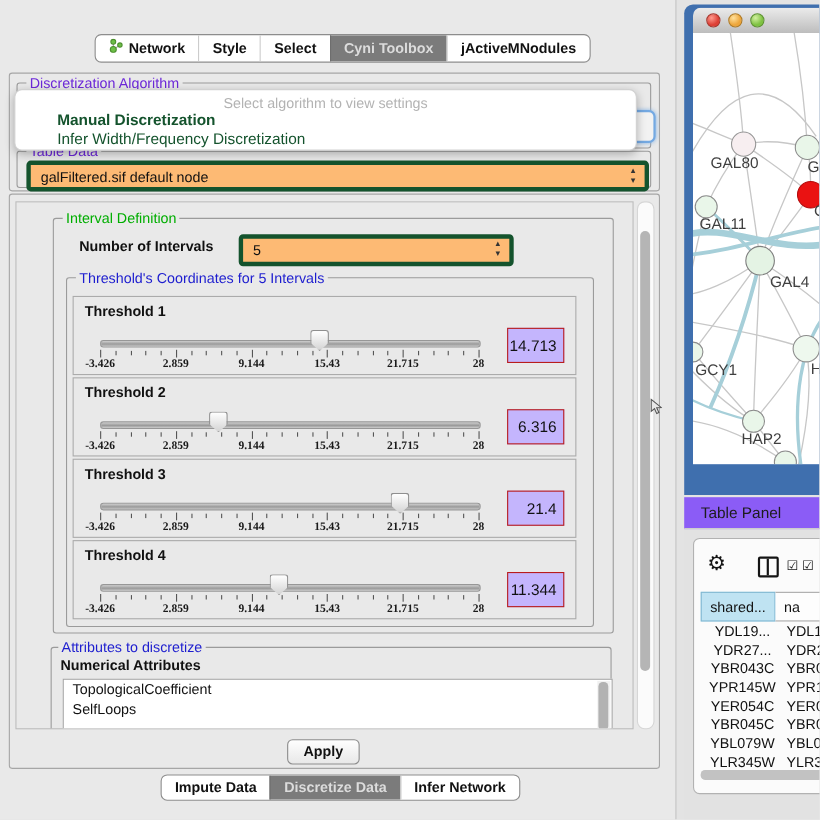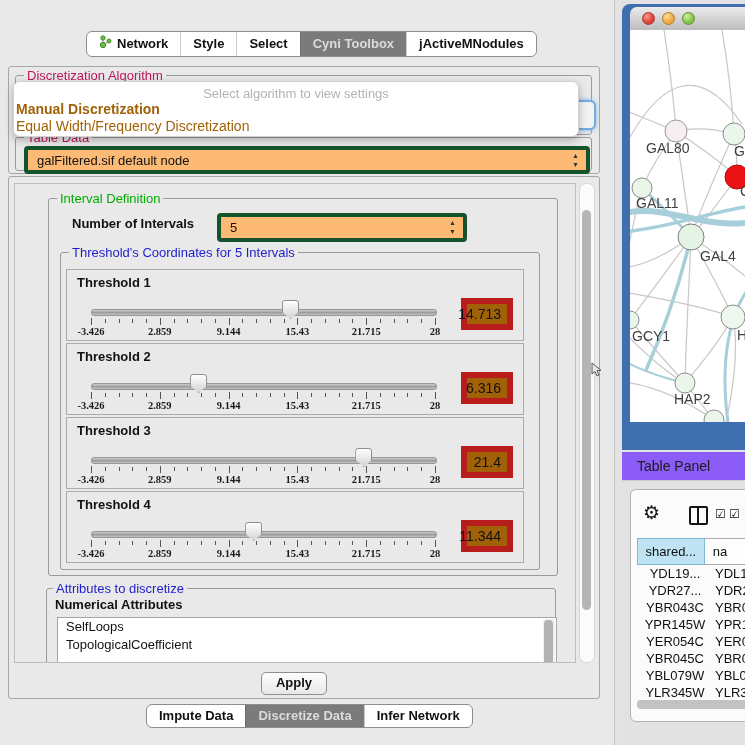--- a/index.html
+++ b/index.html
@@ -19,46 +19,46 @@
   .seg .sgm.sel{background:#7b7b7b;color:#dcdcdc;border-left:1px solid #6e6e6e;}
   .topTabs{position:absolute;left:86px;top:31px;height:24px;line-height:24px;}
   .botTabs{position:absolute;left:146px;top:704px;height:22px;line-height:22px;}
   
   .panelA{position:absolute;left:8px;top:66px;width:590px;height:106px;border:1px solid #a6a6a6;border-radius:3px;background:#e9e9e9;}
   .panelB{position:absolute;left:8px;top:176px;width:590px;height:521px;border:1px solid #a6a6a6;border-radius:3px;background:#e9e9e9;}
   .grp{position:absolute;border:1px solid #9b9b9b;border-radius:3px;}
   .grp>.gt{position:absolute;top:-8px;left:8px;background:#e9e9e9;padding:0 3px;font-size:13px;}
   .gt.green{color:#00ae00;}
   .gt.blue{color:#1d1dcf;}
-  .gt.gray{color:#be185d;}
+  .gt.gray{color:#6d28d9;}
   
   .combo{position:absolute;background:#fdba74;border:4px solid #14532d;border-radius:4px;font-size:13px;}
   .combo .cv{position:absolute;left:9px;top:3px;}
   .combo .stp{position:absolute;right:7px;top:1px;font-size:7px;line-height:9px;color:#333;text-align:center;}
   .combo-behind{position:absolute;left:558px;top:100px;width:34px;height:26px;border:2px solid #74a9e2;border-radius:6px;background:#f2f2f2;box-shadow:0 0 4px #86b4e6;z-index:5;}
   
   .popup{position:absolute;left:13px;top:81px;width:564px;height:54px;background:#fff;border:1px solid #d2d2d2;border-radius:7px;box-shadow:0 3px 9px rgba(0,0,0,.28);z-index:50;}
   .popup .hint{text-align:center;color:#b3b3b3;font-size:13px;margin-top:4px;}
-  .popup .opt{font-size:14px;padding-left:2px;line-height:17px;color:#a16207;}
+  .popup .opt{font-size:14px;padding-left:2px;line-height:17px;color:#14532d;margin-left:36px;}
   .popup .opt.b{font-weight:bold;}
   
   .inner{position:absolute;left:5px;top:6px;width:560px;height:478px;border:1px solid #bdbdbd;background:#e9e9e9;overflow:hidden;}
   .vsb{position:absolute;right:4px;top:6px;width:14px;height:478px;background:#fbfbfb;border:1px solid #d6d6d6;border-radius:7px;}
   .vsb .th{position:absolute;left:2px;top:26px;width:9px;height:400px;background:#b5b5b5;border-radius:5px;}
   
   .thr{position:absolute;left:51px;width:456px;height:70px;border:1px solid #ababab;background:#e9e9e9;}
   .thr .tl{position:absolute;left:10px;top:5px;font-size:13px;font-weight:bold;}
   .slider{position:absolute;left:24px;top:28px;width:346px;height:40px;}
   .track{position:absolute;left:0;top:11px;width:344px;height:5px;border-radius:3px;background:linear-gradient(#cFcFcF,#9a9a9a 55%,#c6c6c6);border:1px solid #979797;}
   .tick{position:absolute;width:1px;background:#555;}
   .tick.mj{top:20px;height:7px;}
   .tick.mn{top:21px;height:4px;}
   .tkl{position:absolute;top:28px;font-size:10.5px;font-weight:bold;color:#1a1a1a;transform:translateX(-50%);white-space:nowrap;font-family:Liberation Serif, serif;}
   .handle{position:absolute;top:2px;width:15px;height:17px;background:linear-gradient(#ffffff,#d4d4d4);border:1px solid #8f8f8f;border-radius:3px 3px 0 0;clip-path:polygon(0 0,100% 0,100% 60%,50% 100%,0 60%);}
-  .valbox{position:absolute;left:394px;top:28px;width:52px;height:32px;background:#a16207;border:6px solid #b91c1c;font-size:14px;display:flex;align-items:center;justify-content:flex-end;padding-right:6px;box-sizing:border-box;}
+  .valbox{position:absolute;left:394px;top:28px;width:52px;height:32px;background:#c4b5fd;border:1px solid #b91c1c;font-size:14px;display:flex;align-items:center;justify-content:flex-end;padding-right:6px;box-sizing:border-box;}
   
   .listbox{position:absolute;left:10px;top:28px;width:498px;height:60px;background:#fff;border:1px solid #a5a5a5;overflow:hidden;}
   .listbox .li{font-size:13px;line-height:17.5px;padding-left:8px;}
   .lsb{position:absolute;right:1px;top:1px;width:12px;height:56px;background:#f1f1f1;}
   .lsb .th{position:absolute;left:1px;top:1px;width:9px;height:44px;background:#b2b2b2;border-radius:4px;}
   .applyBtn{position:absolute;left:252px;top:495px;width:64px;height:21px;background:linear-gradient(#fefefe,#e8e8e8);border:1px solid #8e8e8e;border-radius:5px;font-size:13px;text-align:center;line-height:20px;font-weight:bold;}
   
   .net{position:absolute;left:622px;top:4px;width:123px;height:446px;background:#3f6fae;border-top-left-radius:8px;}
   .net-tb{position:absolute;left:8px;top:3px;right:0;height:23px;background:linear-gradient(#ebebeb,#bdbdbd);border-top-left-radius:7px;border-bottom:1px solid #8f8f8f;}
   .light{position:absolute;top:5px;width:13px;height:13px;border-radius:50%;}
@@ -130,21 +130,21 @@
         <span class="cv">galFiltered.sif default node</span>
         <span class="stp">▲<br>▼</span>
       </div>
     </div>
   </div>
   <div class="combo-behind"></div>
 
   <div class="popup">
     <div class="hint">Select algorithm to view settings</div>
     <div class="opt b">Manual Discretization</div>
-    <div class="opt">Equal Width/Frequency Discretization</div>
+    <div class="opt">Infer Width/Frequency Discretization</div>
   </div>
 
   <div class="panelB">
     <div class="inner">
       <div class="grp" style="left:33px;top:14px;width:508px;height:376px;">
         <span class="gt green">Interval Definition</span>
       </div>
       <div class="abs" style="left:57px;top:32px;font-size:13px;font-weight:bold;">Number of Intervals</div>
       <div class="combo" style="left:202px;top:29px;width:242px;height:21px;">
         <span class="cv">5</span>
@@ -313,22 +313,22 @@
             <div class="handle" style="left: 154.178px;"></div>
           </div>
         <div class="valbox">11.344</div>
       </div>
 
       <div class="grp" style="left:31px;top:404px;width:508px;height:120px;">
         <span class="gt blue" style="left:6px;">Attributes to discretize</span>
         <div class="abs" style="left:8px;top:8px;font-size:13px;font-weight:bold;">Numerical Attributes</div>
         <div class="listbox">
           <div id="attr-items">
+              <div class="li">TopologicalCoefficient</div>
               <div class="li">SelfLoops</div>
-              <div class="li">TopologicalCoefficient</div>
             </div>
           <div class="lsb">
               <div class="th"></div>
             </div>
         </div>
       </div>
     </div>
     <div class="vsb">
         <div class="th"></div>
       </div>

